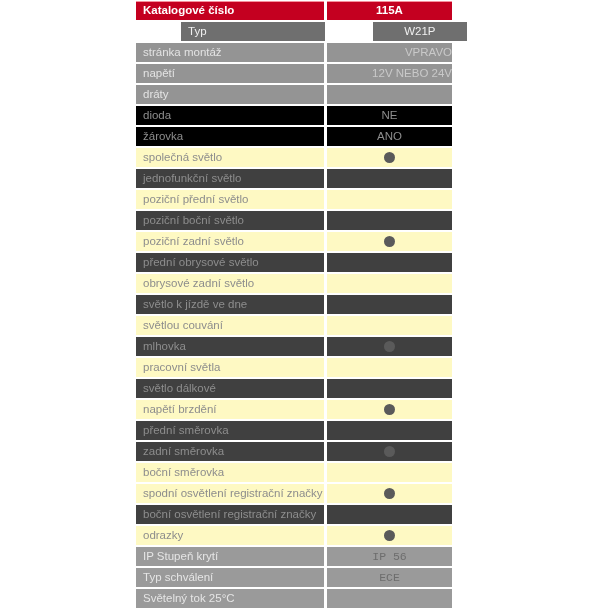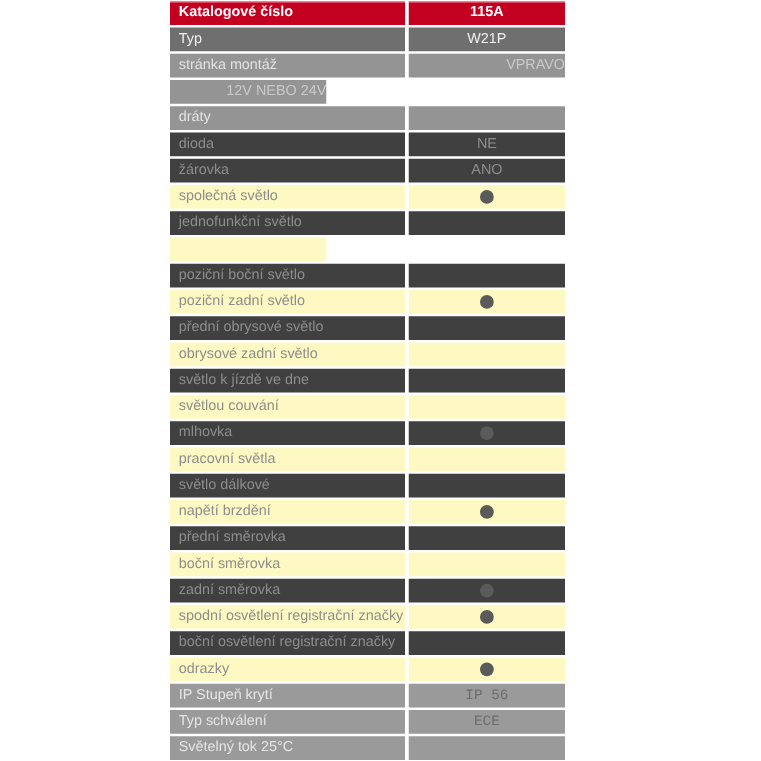--- a/index.html
+++ b/index.html
@@ -49,31 +49,32 @@
   
   .row--red .cell {
     background: #c40020;
     color: #ffffff;
     font-weight: bold;
     box-shadow: inset 0 1px 0 rgba(255, 170, 180, 0.85);
   }
   .row--dark .cell {
     background: #6f6f6f;
     color: #f0f0f0;
+    margin-left: 45px;
   }
   .row--gray .cell {
     background: #949494;
     color: #e3e3e3;
   }
   .row--gray .cell.value {
     color: #c9c9c9;
     justify-content: flex-end;
   }
   .row--lightgray .cell {
-    background: #404040;
+    background: #000000;
     color: #8d8d8d;
   }
   .row--white .cell {
     background: #fef9c3;
     color: #8d8d8d;
   }
   .row--zebra .cell {
     background: #404040;
     color: #8d8d8d;
   }
@@ -119,20 +120,21 @@
 
   <div class="row row--gray" data-has-bullet="false">
     <div class="cell label">stránka montáž</div>
     <div class="cell value">
       <span class="value-text">VPRAVO</span>
 
     </div>
   </div>
 
   <div class="row row--gray" data-has-bullet="false">
+    <div class="cell label">napětí</div>
     <div class="cell value">
       <span class="value-text">12V NEBO 24V</span>
 
     </div>
   </div>
 
   <div class="row row--gray" data-has-bullet="false">
     <div class="cell label">dráty</div>
     <div class="cell value">
       <span class="value-text"></span>
@@ -166,20 +168,21 @@
 
   <div class="row row--zebra" data-has-bullet="false">
     <div class="cell label">jednofunkční světlo</div>
     <div class="cell value">
       <span class="value-text"></span>
 
     </div>
   </div>
 
   <div class="row row--white" data-has-bullet="false">
+    <div class="cell label">poziční přední světlo</div>
     <div class="cell value">
       <span class="value-text"></span>
 
     </div>
   </div>
 
   <div class="row row--zebra" data-has-bullet="false">
     <div class="cell label">poziční boční světlo</div>
     <div class="cell value">
       <span class="value-text"></span>
@@ -260,36 +263,36 @@
   </div>
 
   <div class="row row--zebra" data-has-bullet="false">
     <div class="cell label">přední směrovka</div>
     <div class="cell value">
       <span class="value-text"></span>
 
     </div>
   </div>
 
-  <div class="row row--white" data-has-bullet="false">
-    <div class="cell label">boční směrovka</div>
-    <div class="cell value">
-      <span class="value-text"></span>
-
-    </div>
-  </div>
-
   <div class="row row--zebra" data-has-bullet="true">
     <div class="cell label">zadní směrovka</div>
     <div class="cell value">
       <span class="value-text"></span>
       <span class="bullet"></span>
     </div>
   </div>
 
+  <div class="row row--white" data-has-bullet="false">
+    <div class="cell label">boční směrovka</div>
+    <div class="cell value">
+      <span class="value-text"></span>
+
+    </div>
+  </div>
+
   <div class="row row--white" data-has-bullet="true">
     <div class="cell label">spodní osvětlení registrační značky</div>
     <div class="cell value">
       <span class="value-text"></span>
       <span class="bullet"></span>
     </div>
   </div>
 
   <div class="row row--zebra" data-has-bullet="false">
     <div class="cell label">boční osvětlení registrační značky</div>

